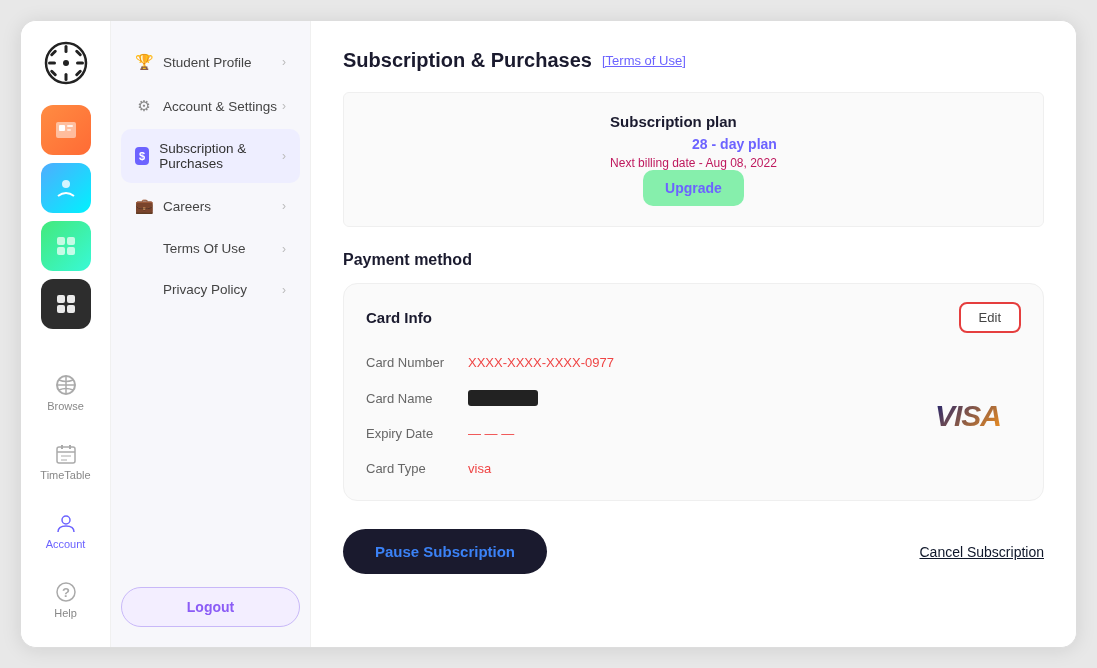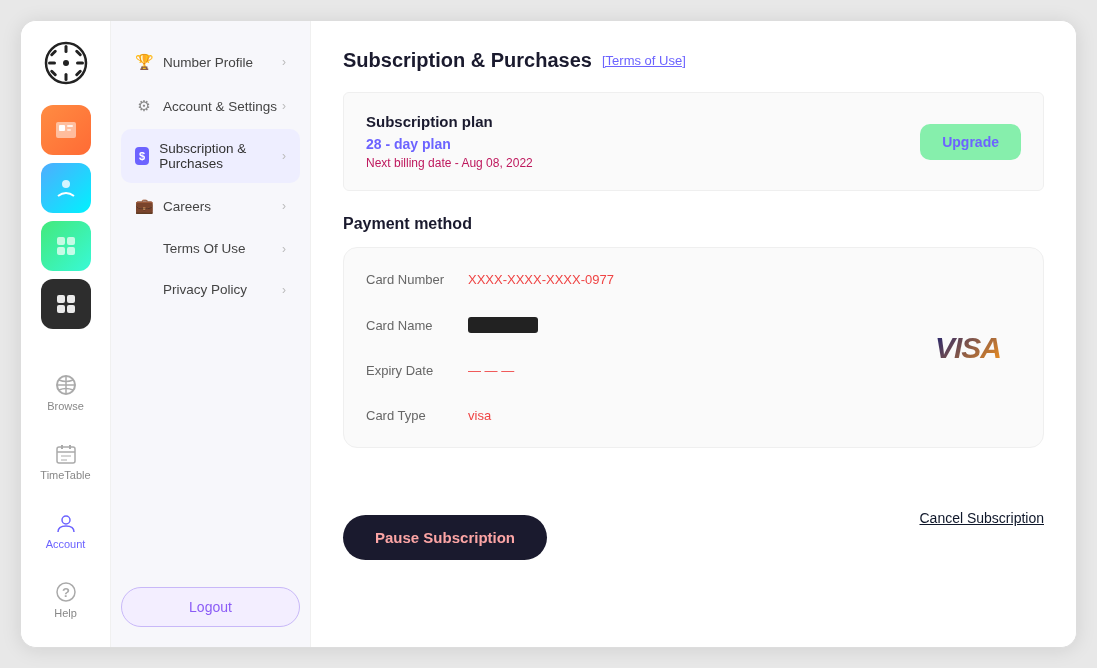--- a/index.html
+++ b/index.html
@@ -122,21 +122,21 @@
       margin-top: 16px;
     }
     .logout-btn {
       width: 100%;
       padding: 11px;
       border-radius: 25px;
       border: 1.5px solid #c8b8f8;
       background: #f3eeff;
       color: #8b5cf6;
       font-size: 14px;
-      font-weight: 400;
+      font-weight: 700;
       cursor: pointer;
       text-align: center;
     }
     
     .main-content {
       flex: 1;
       padding: 28px 32px;
       overflow-y: auto;
       background: #fff;
     }
@@ -160,32 +160,34 @@
     
     .plan-card {
       background: #fafafa;
       border: 1px solid #efefef;
       border-radius: 6px;
       padding: 20px 22px;
       display: flex;
       align-items: center;
       justify-content: space-between;
       margin-bottom: 24px;
+      flex-direction: column;
     }
     .plan-info h3 {
       font-size: 15px;
       font-weight: 700;
       color: #1a1a2e;
       margin-bottom: 6px;
     }
     .plan-name {
       font-size: 14px;
       font-weight: 600;
       color: #6c63ff;
       margin-bottom: 4px;
+      text-align: right;
     }
     .plan-billing {
       font-size: 12px;
       color: #be185d;
     }
     .upgrade-btn {
       background: #86efac;
       color: #6c63ff;
       border: none;
       padding: 10px 22px;
@@ -262,49 +264,48 @@
       letter-spacing: -1px;
     }
     
     .bottom-actions {
       display: flex;
       align-items: center;
       justify-content: space-between;
     }
     .pause-btn {
       background: #1a1a2e;
-      color: #fca5a5;
+      color: #3b82f6;
       border: none;
       padding: 14px 32px;
       border-radius: 30px;
       font-size: 15px;
       font-weight: 600;
       cursor: pointer;
-      margin-top: 39px;
     }
     .cancel-link {
       font-size: 14px;
       color: #0f172a;
       text-decoration: underline;
       cursor: pointer;
     }
     
     .thumb-orange { background: linear-gradient(135deg, #ff8c42, #ff6b35); }
     .thumb-blue { background: linear-gradient(135deg, #4facfe, #00f2fe); }
     .thumb-green { background: linear-gradient(135deg, #43e97b, #38f9d7); }
 
     .card-fields-grid {
       display: grid;
       grid-template-columns: 1fr auto;
       gap: 4px 0;
     }
     .card-left-fields {
       display: flex;
       flex-direction: column;
-      gap: 18px;
+      gap: 8px;
     }
     .visa-area {
       display: flex;
       align-items: center;
       justify-content: flex-end;
       padding-right: 20px;
     }
   </style>
 </head>
 <body>
@@ -397,21 +398,21 @@
       </div>
     </div>
   </div>
 
   <div class="sidebar">
     <div class="sidebar-menu">
 
       <div class="sidebar-item">
         <div class="sidebar-item-left">
           <span class="sidebar-item-icon">🏆</span>
-          <span>Number Profile</span>
+          <span>Student Profile</span>
         </div>
         <span class="sidebar-chevron">›</span>
       </div>
 
       <div class="sidebar-item">
         <div class="sidebar-item-left">
           <span class="sidebar-item-icon">⚙</span>
           <span>Account &amp; Settings</span>
         </div>
         <span class="sidebar-chevron">›</span>
@@ -468,20 +469,24 @@
         <h3>Subscription plan</h3>
         <div class="plan-name">28 - day plan</div>
         <div class="plan-billing">Next billing date - Aug 08, 2022</div>
       </div>
       <button class="upgrade-btn">Upgrade</button>
     </div>
 
     <div class="section-title">Payment method</div>
 
     <div class="payment-card">
+      <div class="payment-card-header">
+        <span class="card-info-label">Card Info</span>
+        <button class="edit-btn">Edit</button>
+      </div>
 
       <div class="card-fields-grid">
         <div class="card-left-fields">
           <div class="card-field-row">
             <span class="field-label">Card Number</span>
             <span class="field-value">XXXX-XXXX-XXXX-0977</span>
           </div>
           <div class="card-field-row">
             <span class="field-label">Card Name</span>
             <span class="card-name-mask"></span>

